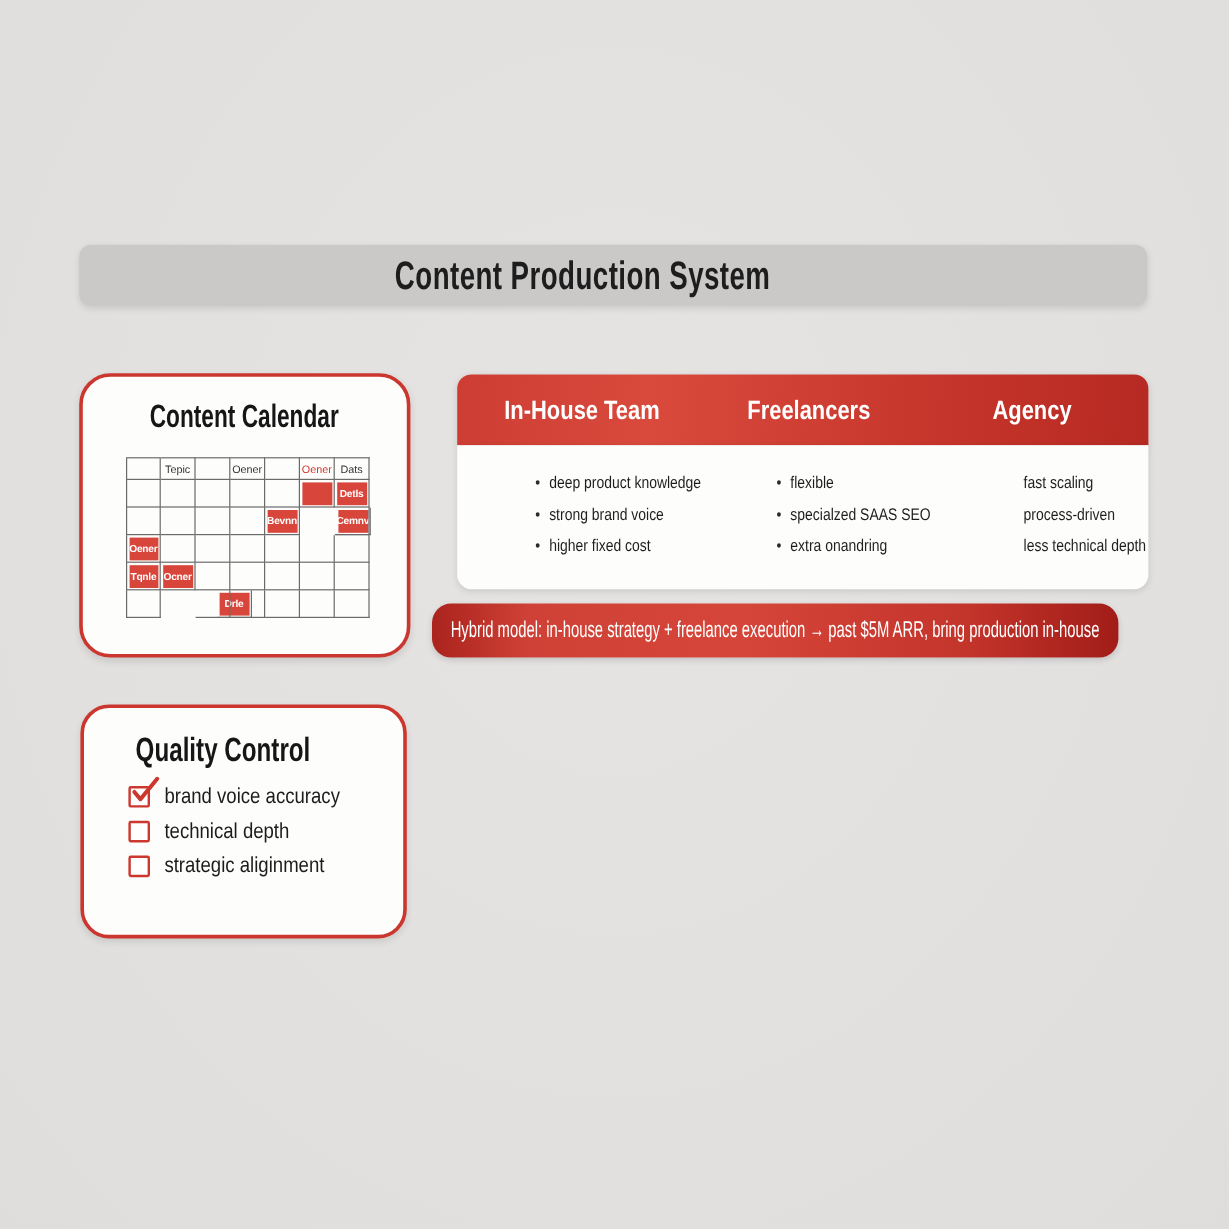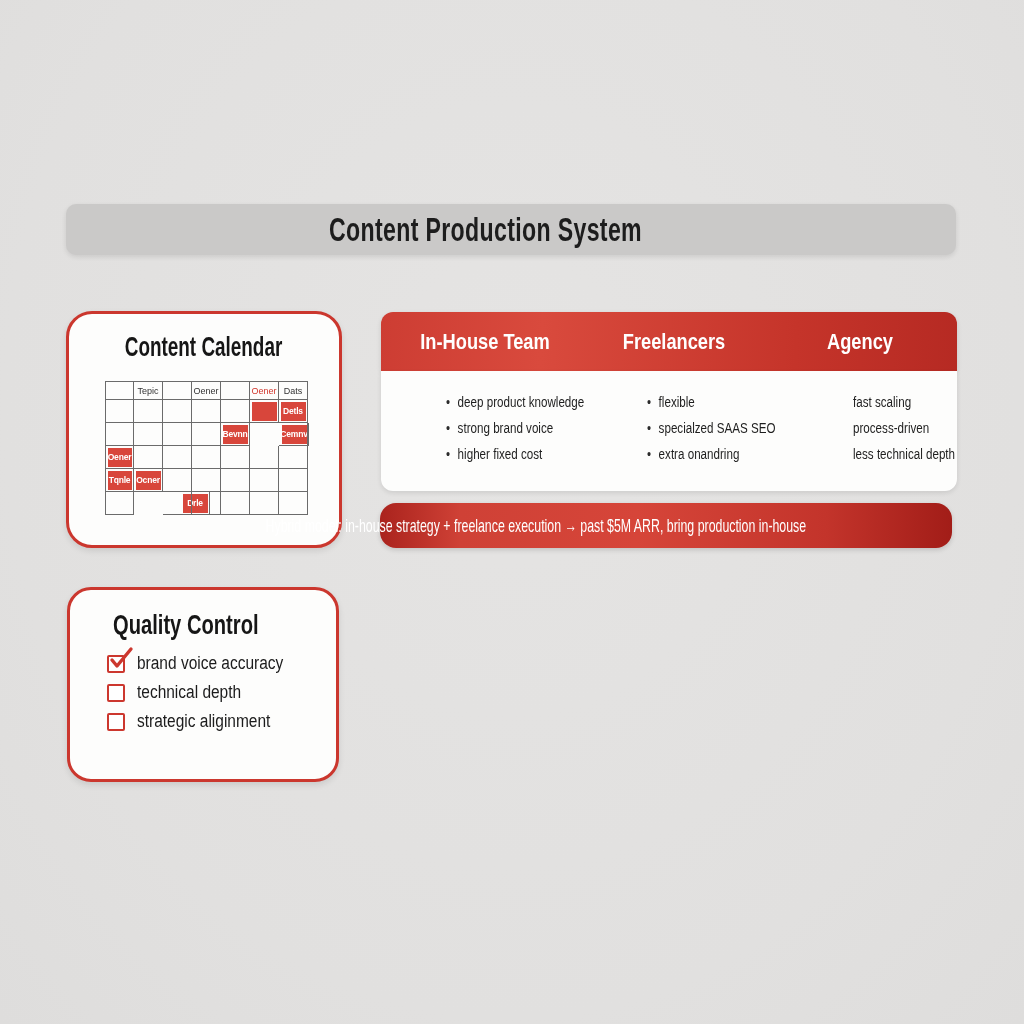--- a/index.html
+++ b/index.html
@@ -27,21 +27,21 @@
   .cmp-header{position:relative;height:59px;border-radius:12px 12px 0 0;background:linear-gradient(93deg,#cd3d33 0%,#d94a3d 28%,#c5342a 72%,#b62a23 100%);box-shadow:0 2px 5px rgba(0,0,0,.12);display:flex;}
   .cmp-header .cmp-col-head{position:absolute;top:0;height:100%;display:flex;align-items:center;justify-content:center;color:#fff;font-weight:bold;font-size:22px;white-space:nowrap;transform:translateX(-50%);}
   .cmp-header .cmp-col-head span{display:inline-block;transform:scaleX(.83);transform-origin:center;}
   .cmp-body{position:relative;height:120px;background:#fdfdfc;border-radius:0 0 12px 12px;box-shadow:0 2px 5px rgba(0,0,0,.10);}
   .cmp-list{position:absolute;top:18px;margin:0;padding:0;list-style:none;}
   .cmp-list li{height:26px;line-height:26px;font-size:14px;color:#1e1e1e;white-space:nowrap;margin-left:40px;}
   .cmp-list li .row{display:inline-block;transform:scaleX(.83);transform-origin:left;}
   .cmp-list li .bullet{display:inline-block;width:14px;color:#2a2a2a;}
 
   
-  .hybrid-banner{position:absolute;left:380px;top:503px;width:572px;height:45px;border-radius:16px;background:linear-gradient(90deg,#aa231d 0%,#cf4136 14%,#d64539 45%,#c3342b 78%,#a21d18 100%);box-shadow:0 2px 5px rgba(0,0,0,.15);display:flex;align-items:center;justify-content:flex-end;}
+  .hybrid-banner{position:absolute;left:360px;top:503px;width:572px;height:45px;border-radius:16px;background:linear-gradient(90deg,#aa231d 0%,#cf4136 14%,#d64539 45%,#c3342b 78%,#a21d18 100%);box-shadow:0 2px 5px rgba(0,0,0,.15);display:flex;align-items:center;justify-content:center;}
   .hybrid-banner .txt{color:#fff;font-size:19px;display:inline-block;transform:scaleX(.65);transform-origin:center;white-space:nowrap;}
 
   
   .quality-card{position:absolute;left:67px;top:587px;width:272px;height:195px;background:#fdfdfc;border:3px solid #cb372e;border-radius:24px;box-shadow:0 3px 6px rgba(0,0,0,.10);box-sizing:border-box;}
   .quality-card .card-title{position:absolute;left:43px;top:19px;font-weight:bold;font-size:28px;color:#161616;white-space:nowrap;display:inline-block;transform:scaleX(.72);transform-origin:left;}
   .qc-list{position:absolute;left:37px;top:62px;}
   .qc-item{position:relative;height:29px;}
   .qc-box{position:absolute;left:0;top:3px;width:14px;height:14px;border:2.4px solid #cc372e;border-radius:2px;background:#fff;}
   .qc-check{position:absolute;left:1px;top:-7px;width:27px;height:27px;}
   .qc-label{position:absolute;left:30px;top:0;height:29px;line-height:22px;font-size:18px;color:#1c1c1c;white-space:nowrap;display:inline-block;transform:scaleX(.86);transform-origin:left;}

